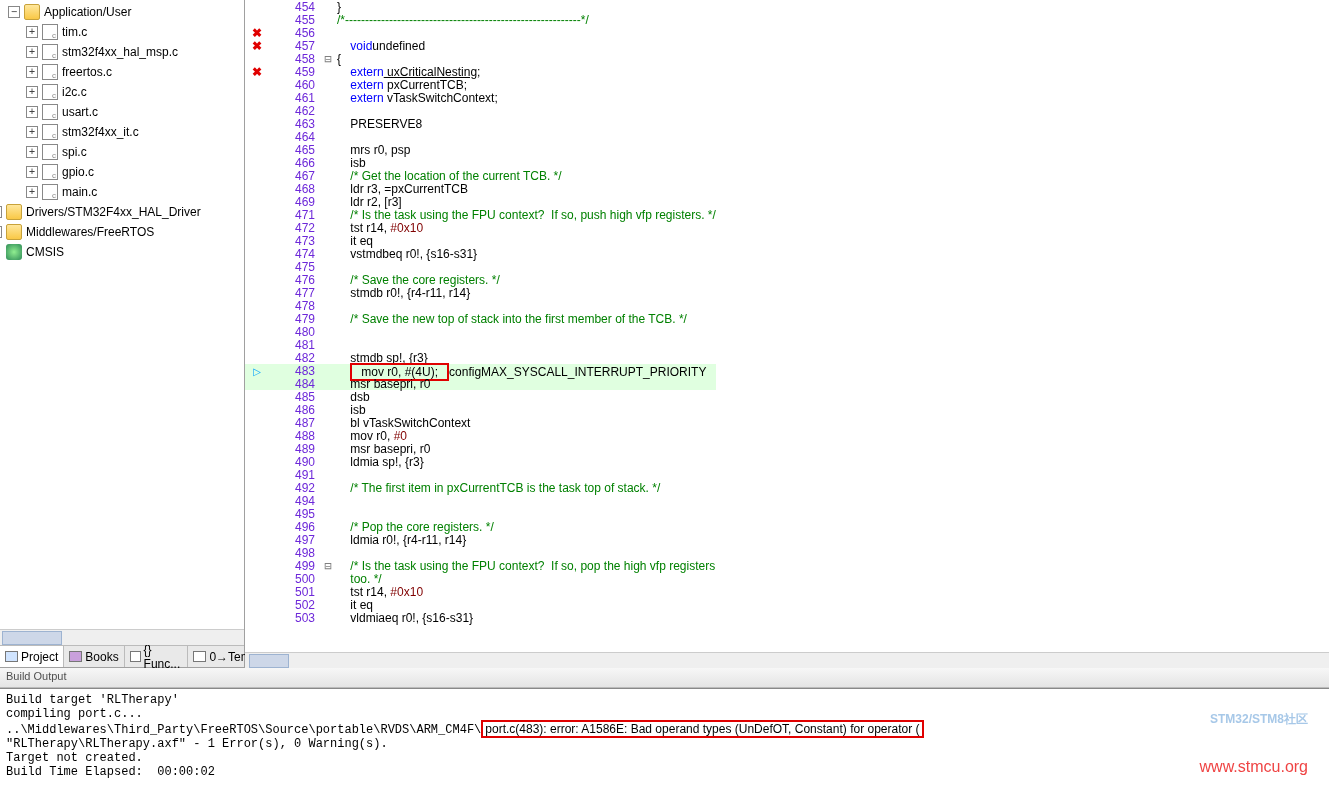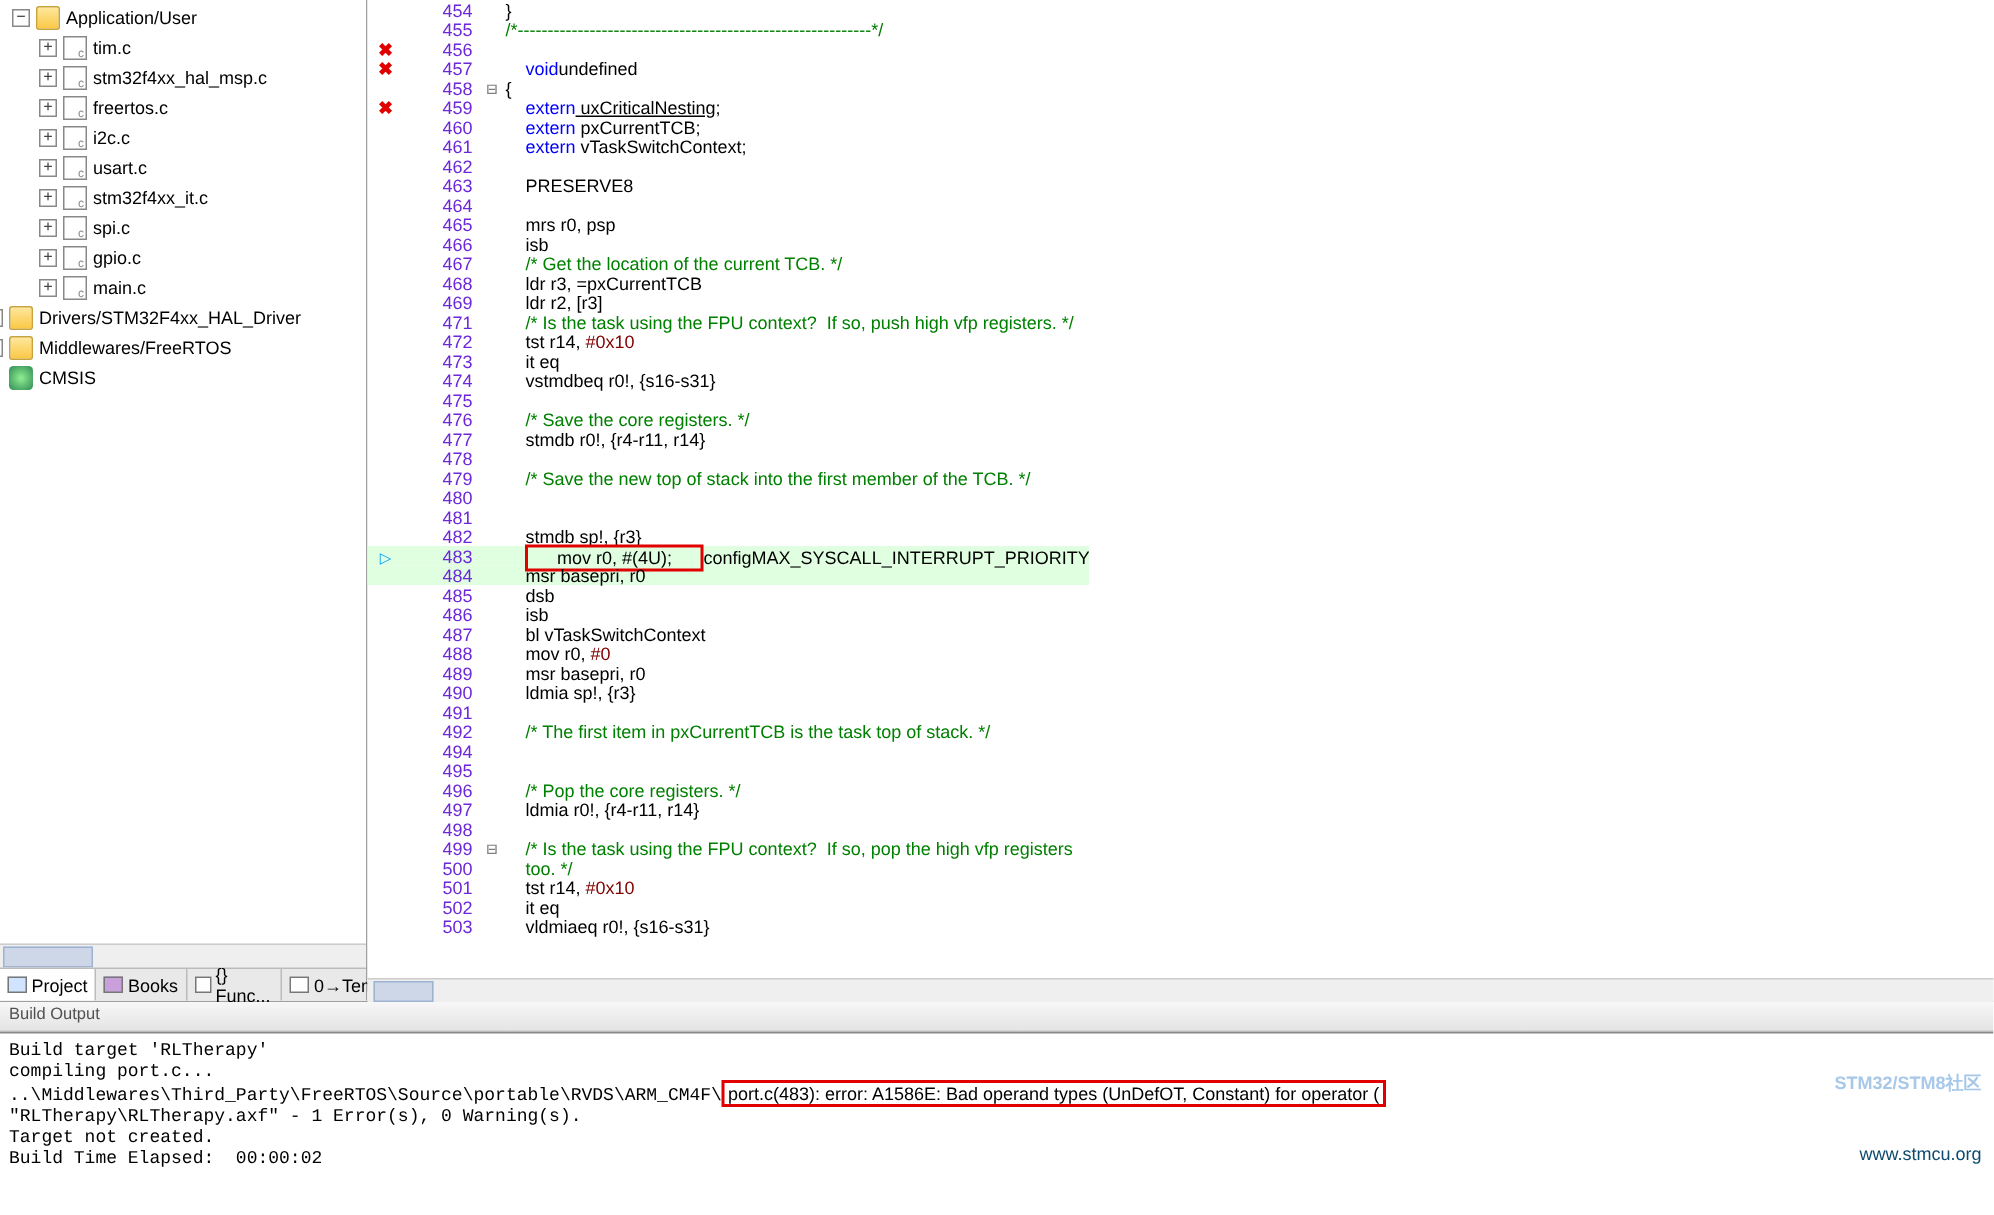--- a/index.html
+++ b/index.html
@@ -33,31 +33,31 @@
   .editor { flex:1; display:flex; background:#fff; position:relative; }
   .line { display:flex; height:13px; font-family:"Courier New",monospace; font-size:12px; }
   .line .m { width:24px; text-align:center; }
   .line .ln { width:52px; color:#6d28d9; padding-right:6px; text-align:right;}
   .line .fc { width:14px; text-align:center; color:#808080; font-family:monospace; cursor:pointer;}
   .line .c { flex:1; white-space:pre; padding-left:2px;}
   .highlight-line { background:#e0ffe0; }
   .cur-arrow { color:#00a0ff; font-size:10px;}
   .xmark{color:#e00000;font-weight:bold;}
   .kw{color:#0000ff;} .cm{color:#008000;} .num{color:#800000;}
-  .red-box{border:2px solid #e00000; display:inline-block; padding:0 19px; margin:-1px 0;}
+  .red-box{border:2px solid #e00000; display:inline-block; padding:0 9px; margin:-1px 0;}
   .hscroll-ed{height:16px;background:#efefef;border-top:1px solid #ccc;display:flex;align-items:center;}
   .hscroll-ed .thumb{width:40px;height:14px;background:#cdd7e8;border:1px solid #9db3d1;margin-left:4px;}
   .code-body{height:calc(100% - 16px); overflow:hidden;}
 
   .bo-title { height:20px; background:linear-gradient(#f7f7f7,#e4e4e4); border-bottom:1px solid #bbb; padding:2px 6px; font-size:11px; color:#505050;}
   .build-output { flex:1; border-top:1px solid #888; background:#fff; padding:4px 6px; font-family:"Courier New",monospace; font-size:12px; height:122px; white-space:pre; position:relative;}
   .bo-redbox{ border:2px solid #e00000; display:inline-block; padding:0 2px; margin:-1px 0;}
-  .watermark{position:absolute; right:8px; bottom:6px; text-align:right; pointer-events:none;}
+  .watermark{position:absolute; right:21px; bottom:6px; text-align:right; pointer-events:none;}
   .wm1{color:#a7c8e8;font-size:30px;font-weight:bold;letter-spacing:0px;font-family:Arial,sans-serif;}
-  .wm2{color:#0c4a6e;font-size:12px;font-family:Arial,sans-serif;}
+  .wm2{color:#ef4444;font-size:16px;font-family:Arial,sans-serif;}
 </style>
 </head>
 <body>
 
 <div class="container">
   <div class="main-area">
 
     <div class="sidebar">
       <div class="tree-area">
         <div class="tree">

